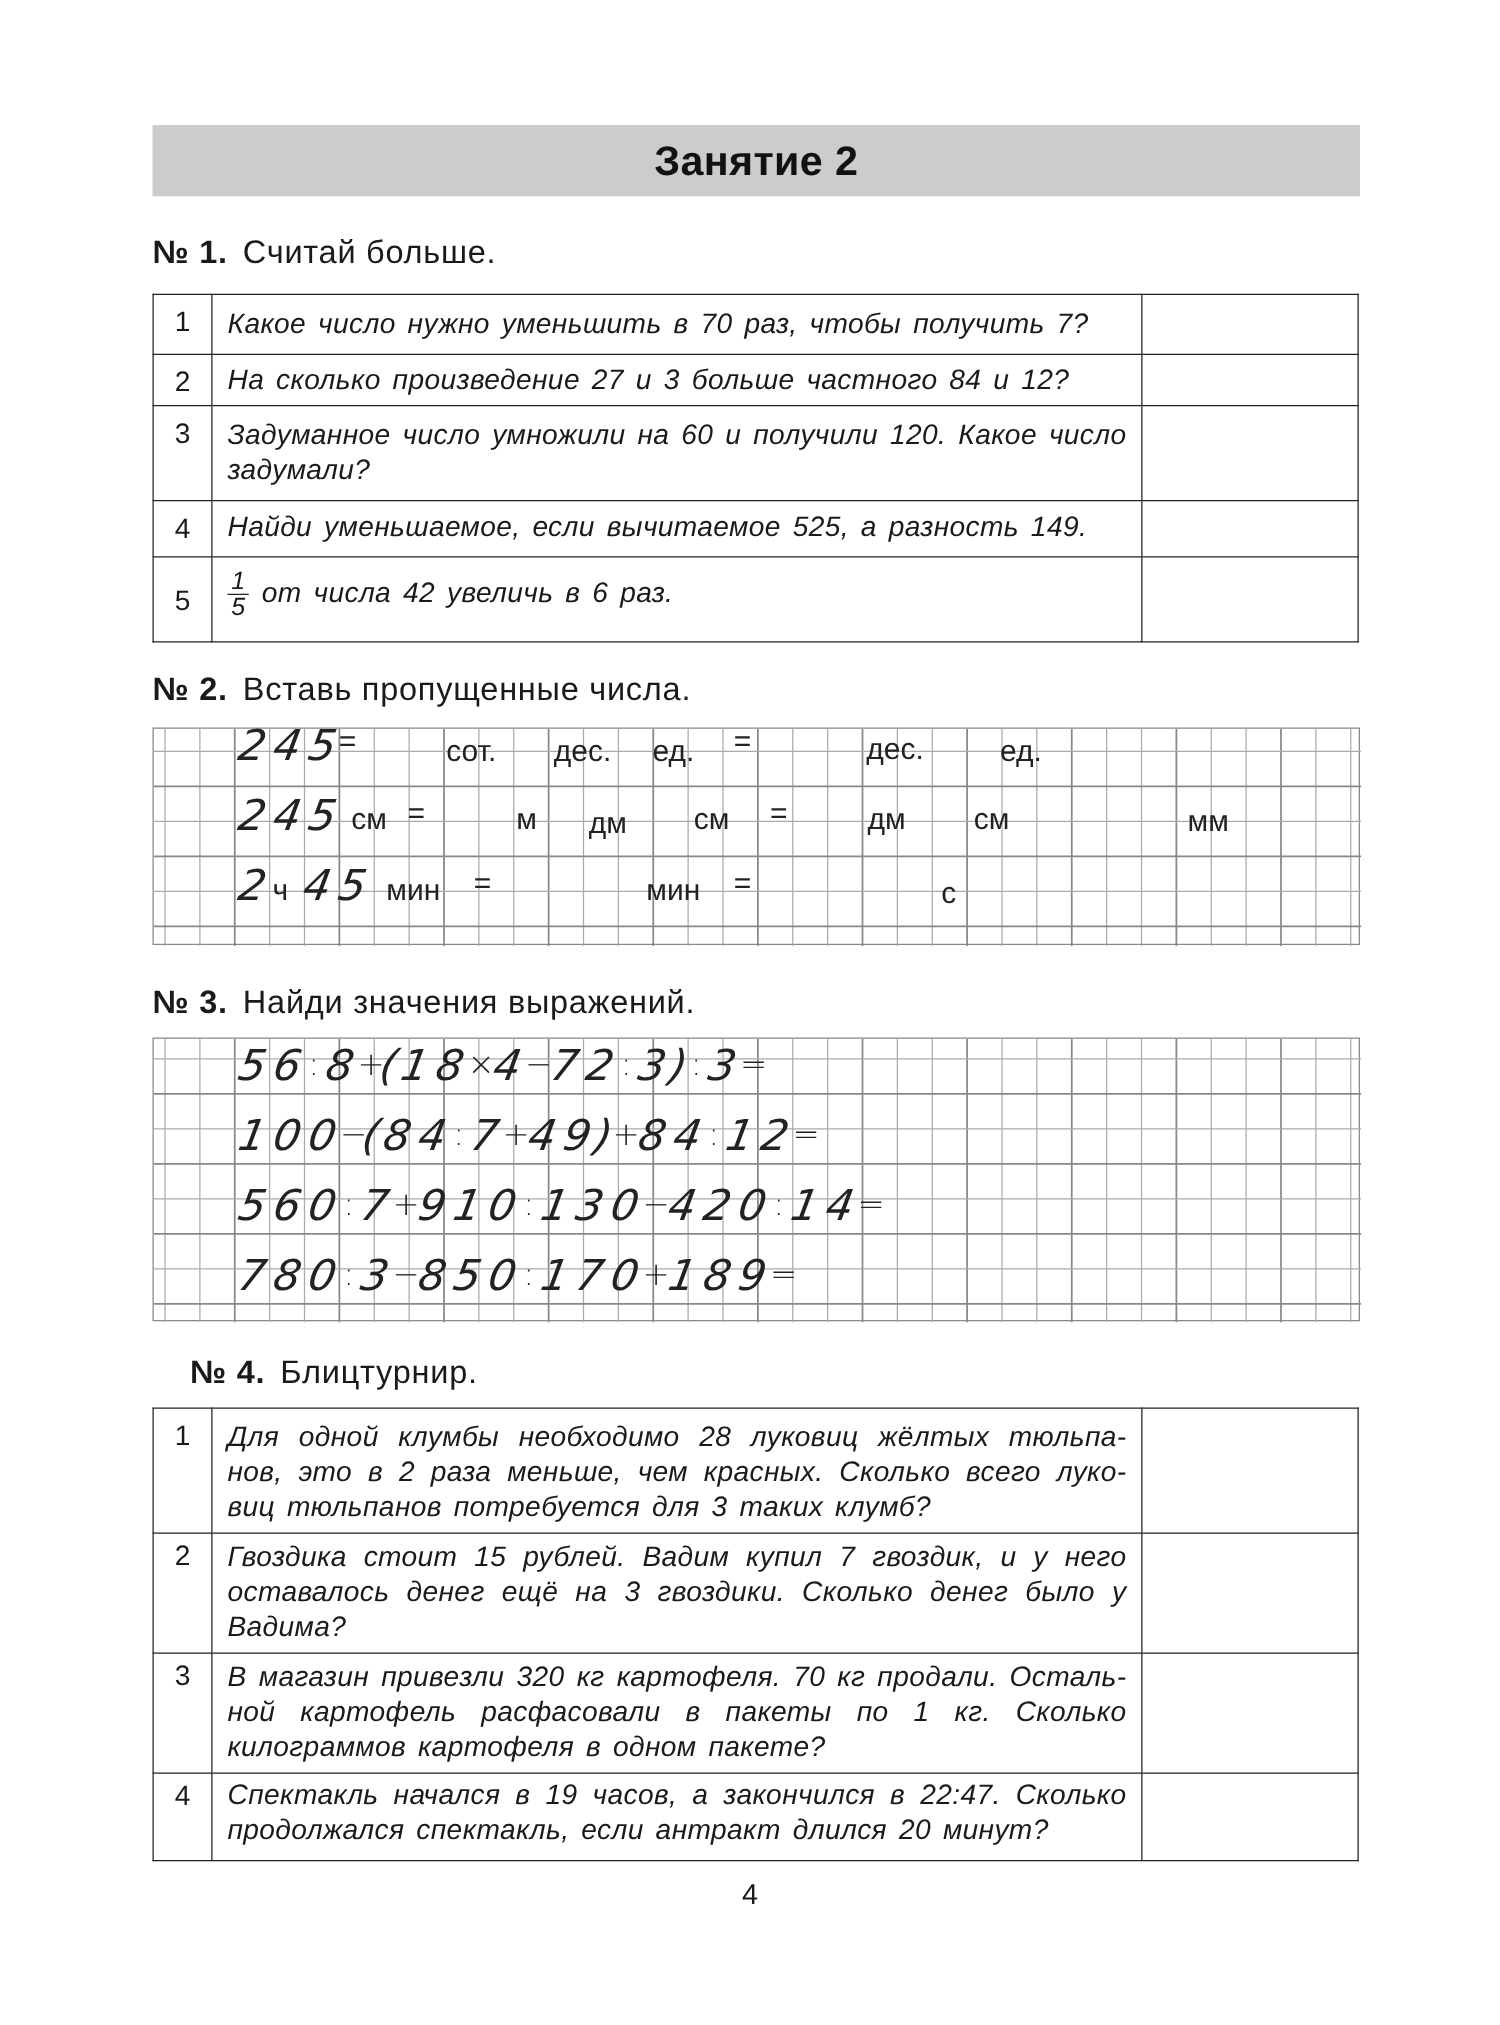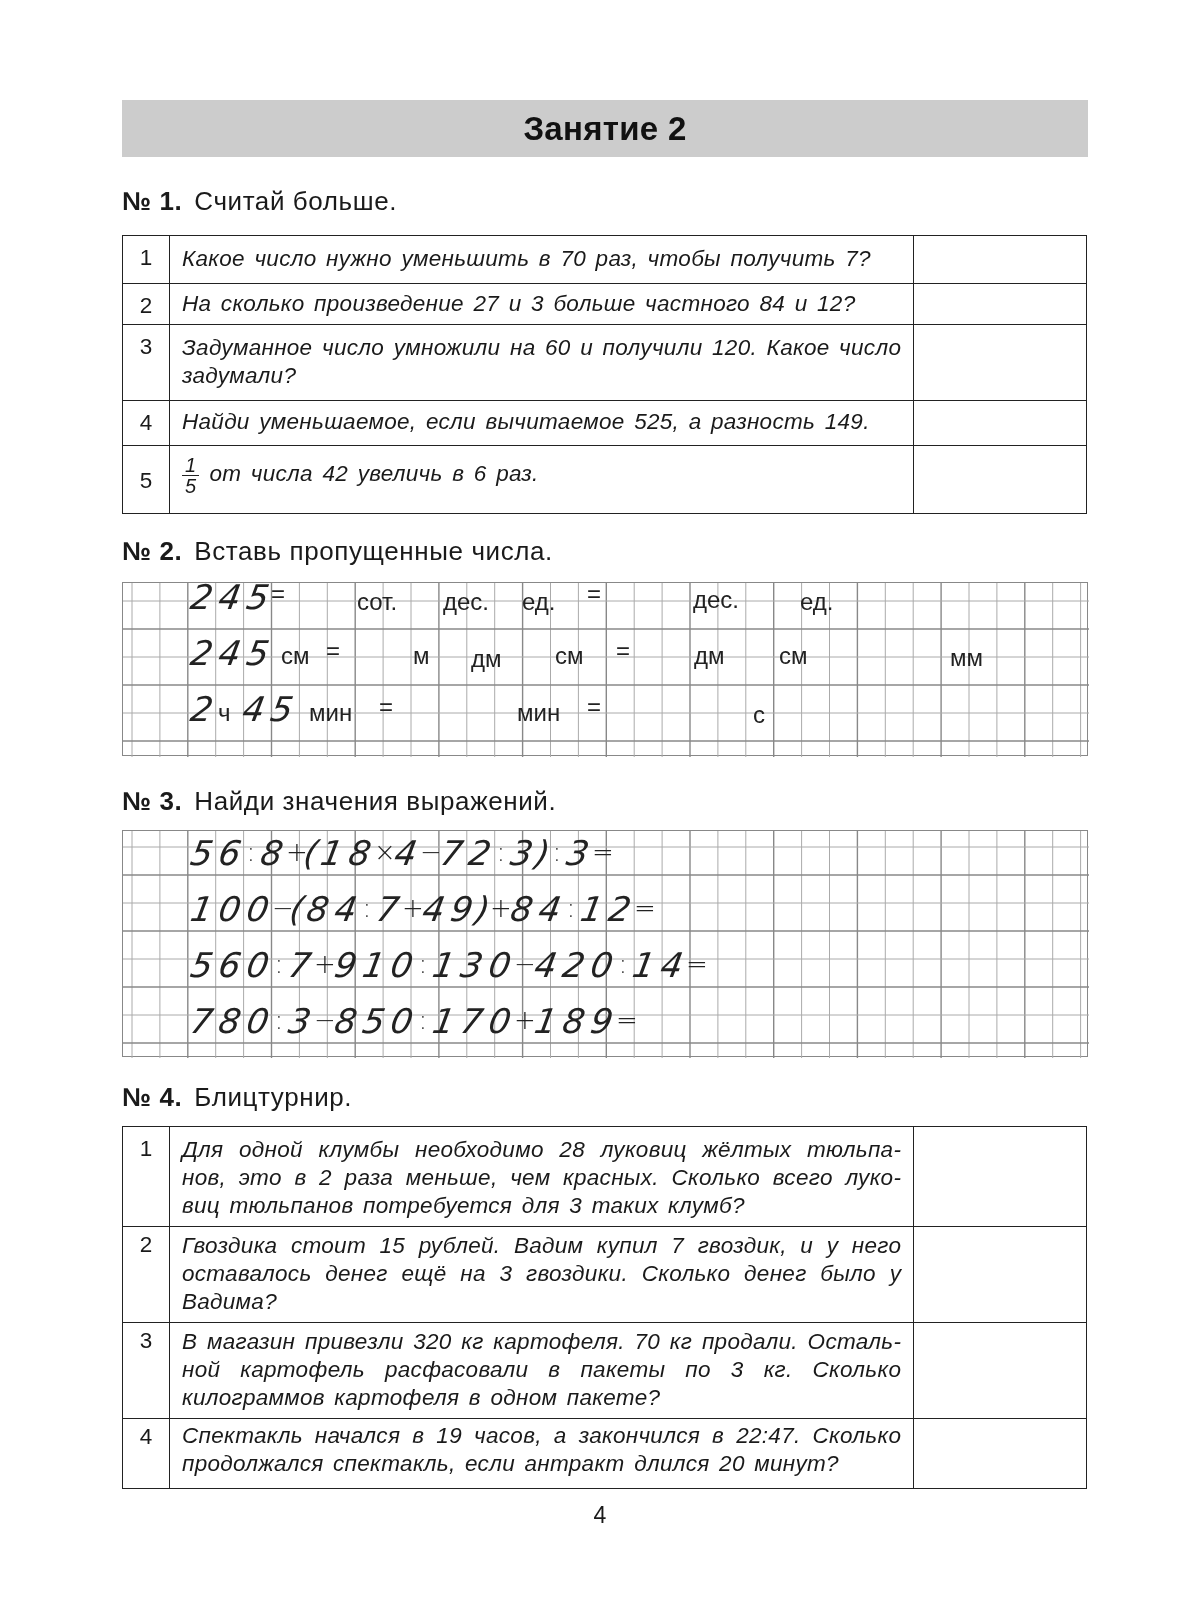--- a/index.html
+++ b/index.html
@@ -279,21 +279,21 @@
       <div class="hw" style="left: 335px; top: 170px; width: 28px;">7</div>
       <div class="hw" style="left: 363px; top: 170px; width: 28px;">0</div>
       <div class="hw" style="left: 391px; top: 170px; width: 18px; font-size: 26px; padding-top: 4px; font-style: normal; transform: none;">+</div>
       <div class="hw" style="left: 409px; top: 170px; width: 28px;">1</div>
       <div class="hw" style="left: 437px; top: 170px; width: 28px;">8</div>
       <div class="hw" style="left: 465px; top: 170px; width: 28px;">9</div>
       <div class="hw" style="left: 493px; top: 170px; width: 18px; font-size: 26px; padding-top: 4px; font-style: normal; transform: none;">=</div>
     </div>
 </div>
 
-<div class="ex-head" style="top:1082px;">
+<div class="ex-head" style="top:1082px;margin-left:30px;">
   <b>№ 4.</b><span>Блицтурнир.</span>
 </div>
 <table class="tasks" style="top:1126px;">
   <tbody>
       <tr style="height:100px">
     <td class="num">1</td>
     <td class="txt">
       <span class="j">Для одной клумбы необходимо 28 луковиц жёлтых тюльпа-</span>
       <span class="j">нов, это в 2 раза меньше, чем красных. Сколько всего луко-</span>
       <span>виц тюльпанов потребуется для 3 таких клумб?</span>
@@ -306,21 +306,21 @@
       <span class="j">Гвоздика стоит 15 рублей. Вадим купил 7 гвоздик, и у него</span>
       <span class="j">оставалось денег ещё на 3 гвоздики. Сколько денег было у</span>
       <span>Вадима?</span>
     </td>
     <td class="ans"></td>
   </tr>
   <tr style="height:92px">
     <td class="num" style="padding-top:5px">3</td>
     <td class="txt" style="padding-top:5px">
       <span class="j">В магазин привезли 320 кг картофеля. 70 кг продали. Осталь-</span>
-      <span class="j">ной картофель расфасовали в пакеты по 3 кг. Сколько</span>
+      <span class="j">ной картофель расфасовали в пакеты по 1 кг. Сколько</span>
       <span>килограммов картофеля в одном пакете?</span>
     </td>
     <td class="ans"></td>
   </tr>
   <tr style="height:70px">
     <td class="num" style="padding-top:5px">4</td>
     <td class="txt" style="padding-top:3px">
       <span class="j">Спектакль начался в 19 часов, а закончился в 22:47. Сколько</span>
       <span>продолжался спектакль, если антракт длился 20 минут?</span>
     </td>

